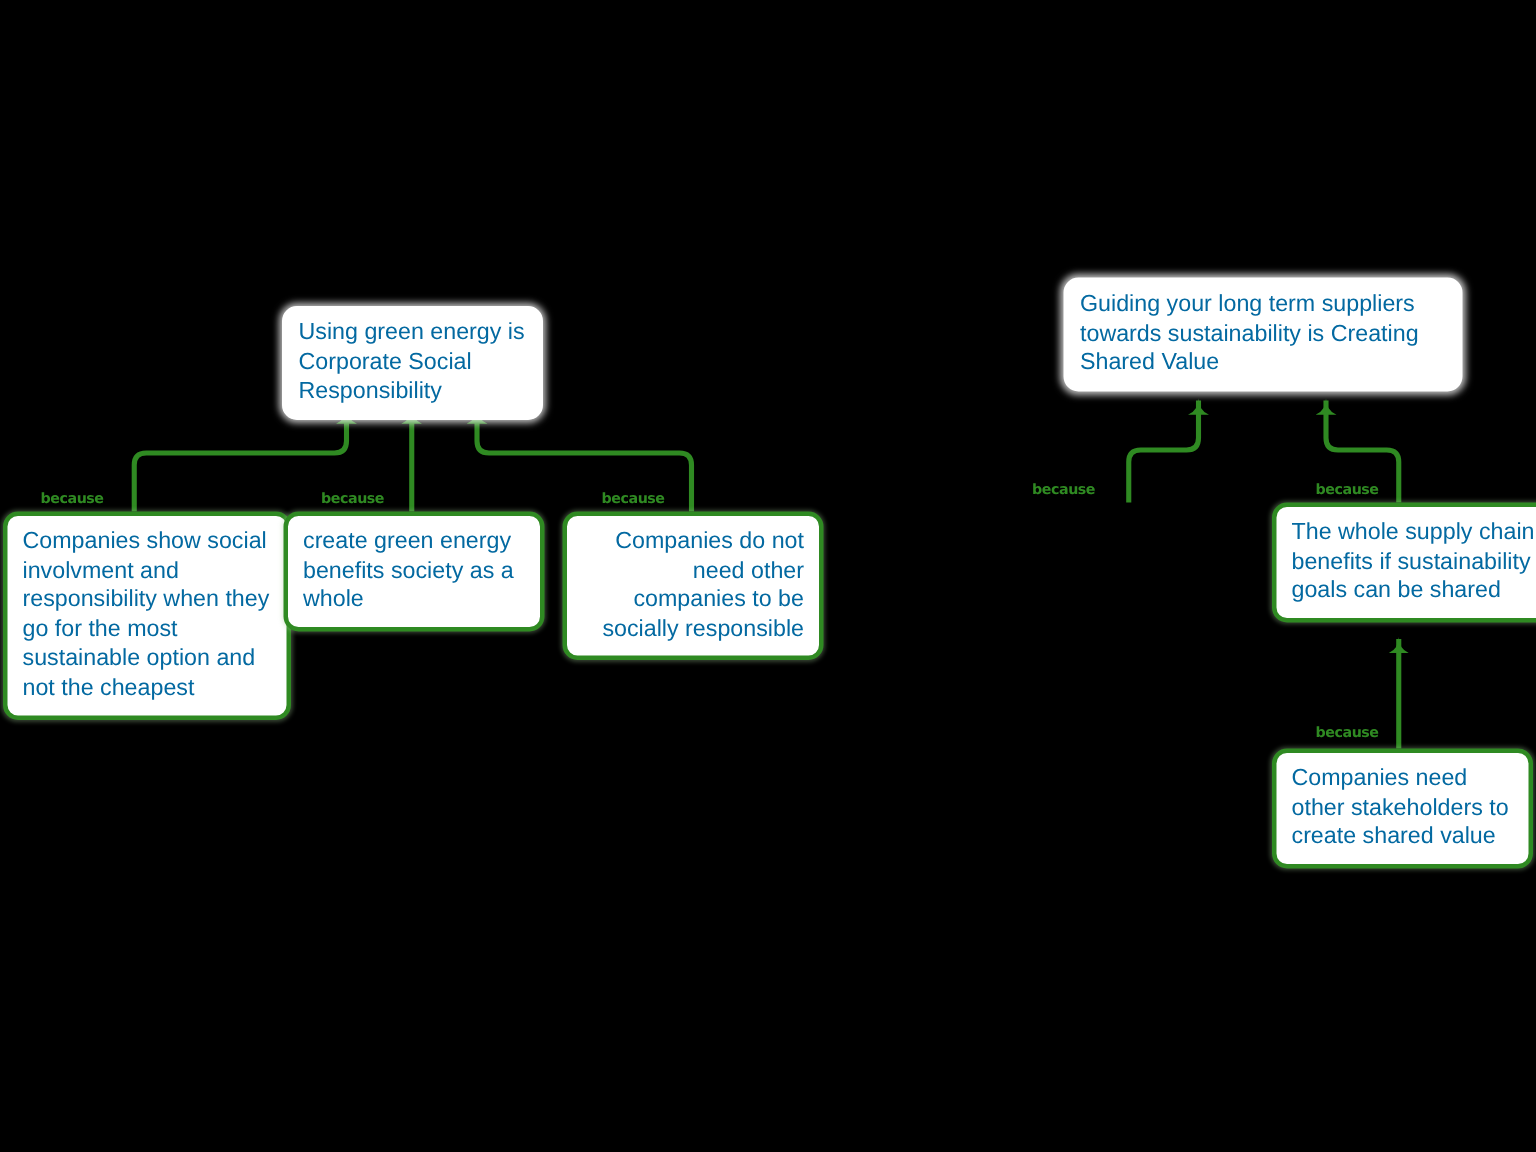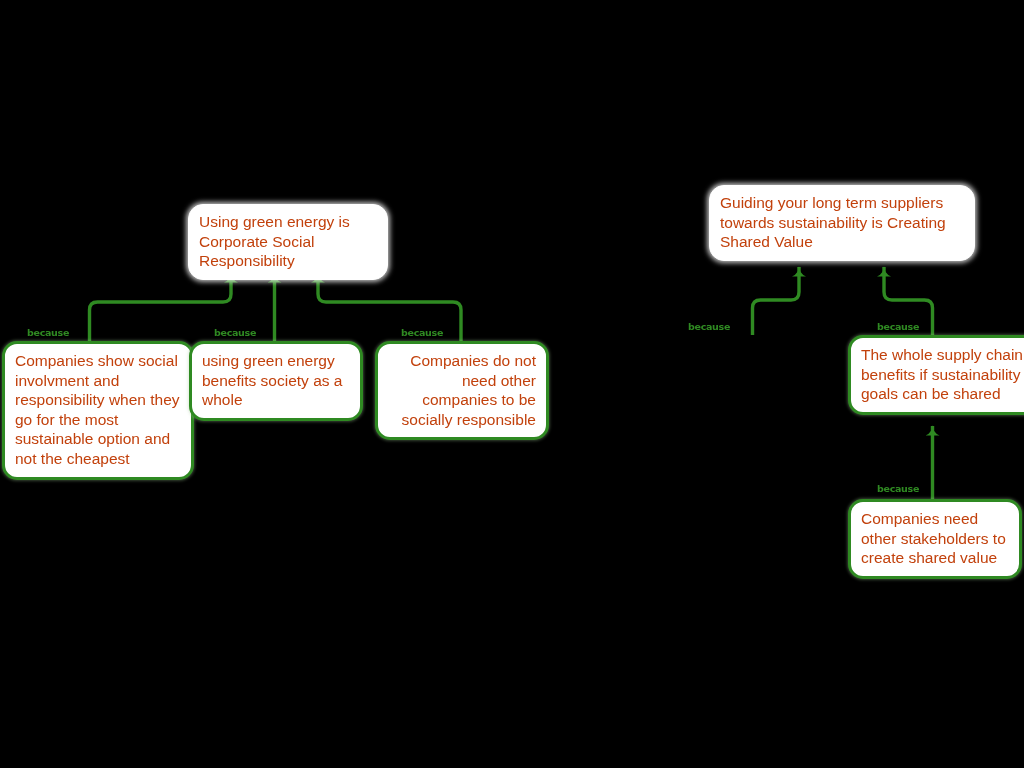--- a/index.html
+++ b/index.html
@@ -20,23 +20,23 @@
     left: 0;
     top: 0;
     width: 1024px;
     height: 768px;
     pointer-events: none;
   }
   .node {
     position: absolute;
     box-sizing: border-box;
     background: #ffffff;
-    border-radius: 15px;
+    border-radius: 10px;
     padding: 7px 10px 8px 10px;
-    color: #c2410c;
+    color: #0369a1;
     font-size: 15.5px;
     line-height: 19.6px;
     font-family: "Liberation Sans", sans-serif;
     z-index: 5;
   }
   .node.root {
     border: 1px solid #ffffff;
     box-shadow: 0 0 5px 2px rgba(255,255,255,0.75);
   }
   .node.claim {
@@ -75,29 +75,29 @@
       <path d="M461,341 L461,310 Q461,302 453,302 L326,302 Q318,302 318,294 L318,273" marker-end="url(#arrowUp)"></path>
 
       <path d="M752.5,335 L752.5,308 Q752.5,300 760.5,300 L791,300 Q799,300 799,292 L799,267" marker-end="url(#arrowUp)"></path>
 
       <path d="M932.5,335 L932.5,308 Q932.5,300 924.5,300 L892,300 Q884,300 884,292 L884,267" marker-end="url(#arrowUp)"></path>
 
       <path d="M932.5,499 L932.5,426" marker-end="url(#arrowUp)"></path>
     </g>
   </svg>
 
-  <div class="node root" style="left:188px; top:204px; width:200px;">Using green energy is Corporate Social Responsibility</div>
+  <div class="node root" style="left:188px; top:204px; width:174px;">Using green energy is Corporate Social Responsibility</div>
 
   <div class="because" style="left:27px; top:327px;">because</div>
 
   <div class="node claim" style="left:2px; top:341px; width:192px;">Companies show social involvment and responsibility when they go for the most sustainable option and not the cheapest</div>
 
   <div class="because" style="left:214px; top:327px;">because</div>
 
-  <div class="node claim" style="left:189px; top:341px; width:174px;">using green energy benefits society as a whole</div>
+  <div class="node claim" style="left:189px; top:341px; width:174px;">create green energy benefits society as a whole</div>
 
   <div class="because" style="left:401px; top:327px;">because</div>
 
   <div class="node claim" style="left:375px; top:341px; width:174px;text-align:right;">Companies do not need other companies to be socially responsible</div>
 
   <div class="node root" style="left:709px; top:185px; width:266px;">Guiding your long term suppliers towards sustainability is Creating Shared Value</div>
 
   <div class="because" style="left:688px; top:321px;">because</div>
 
 

